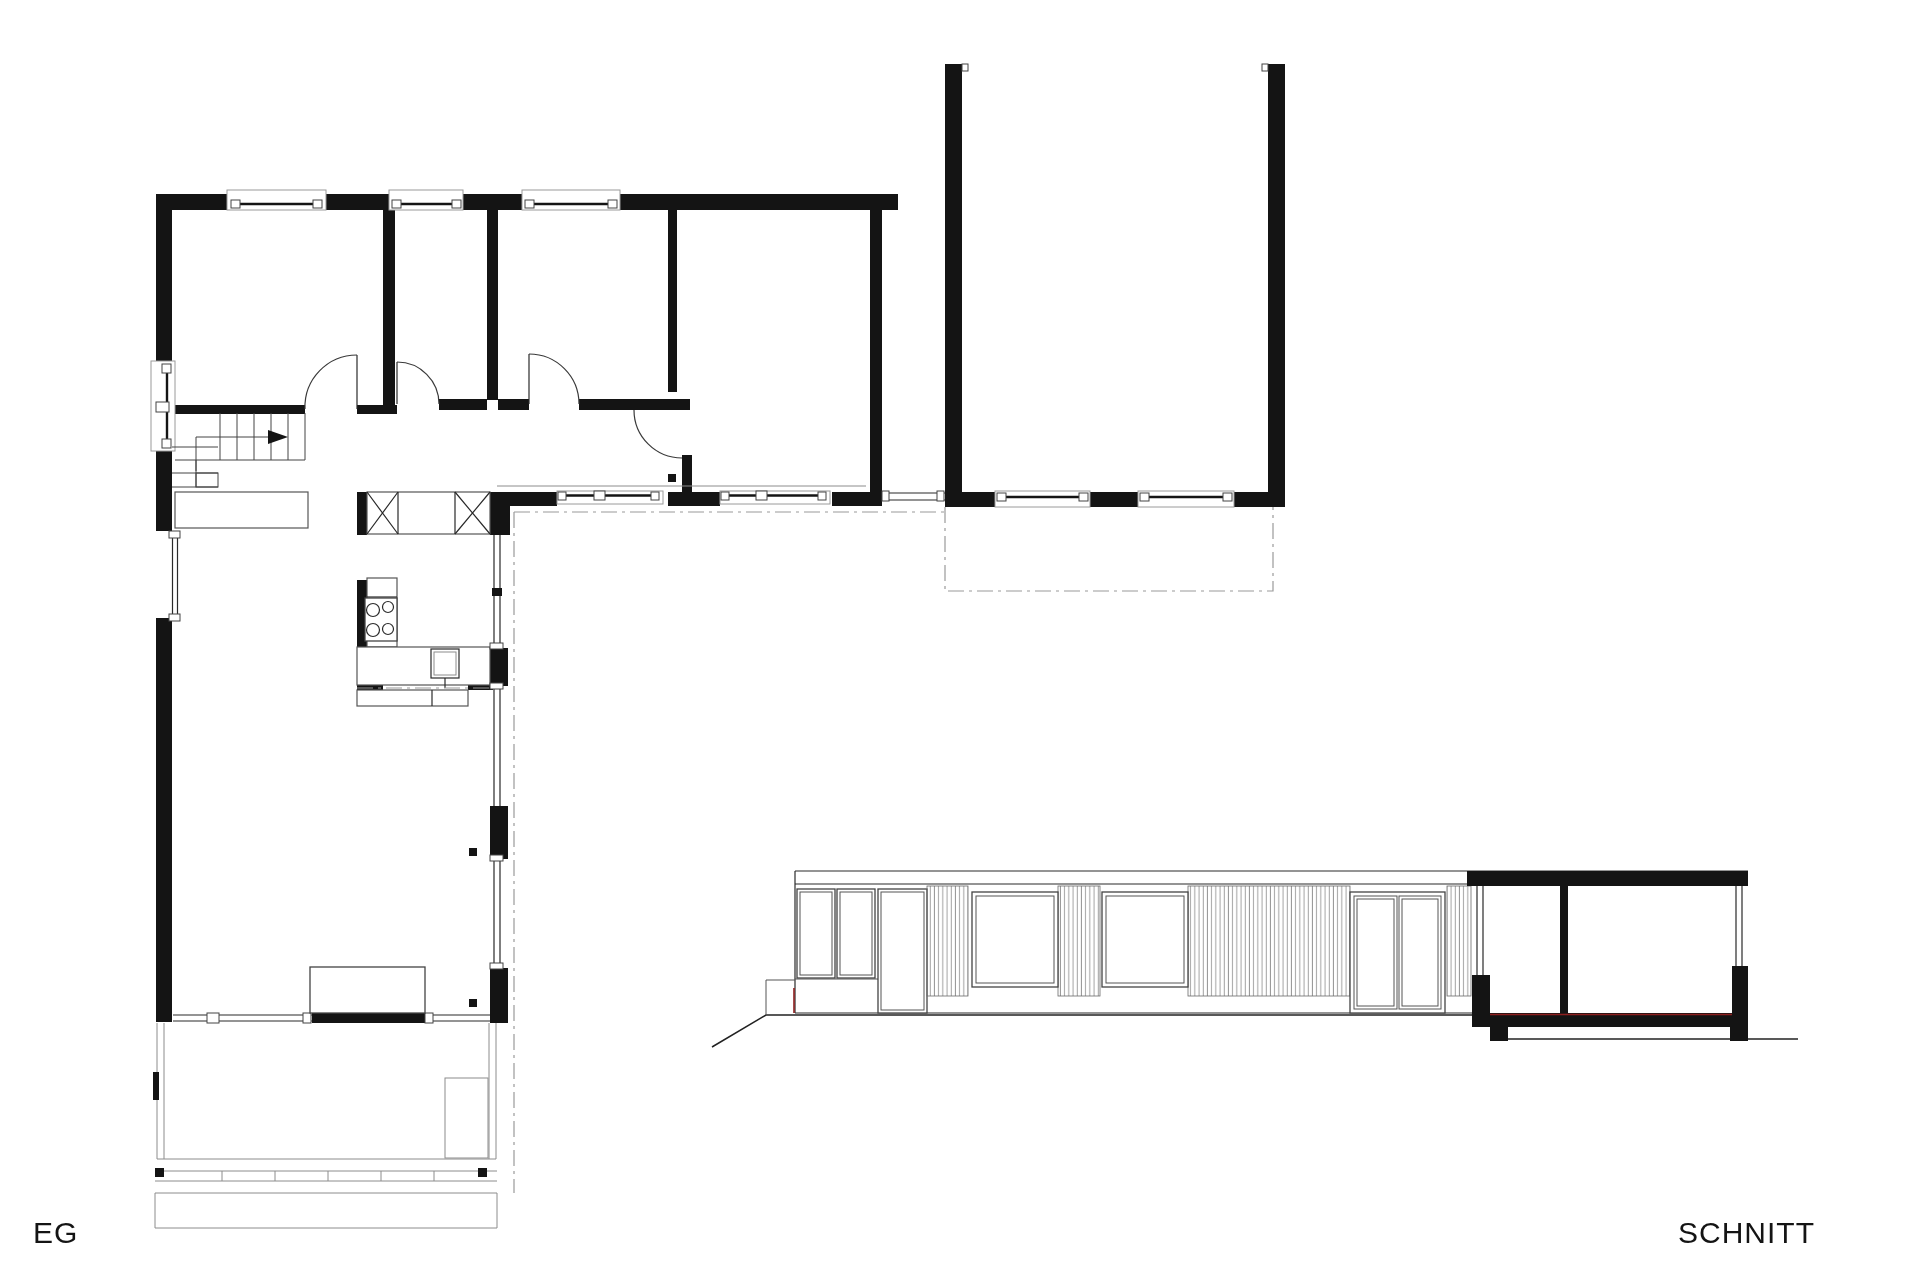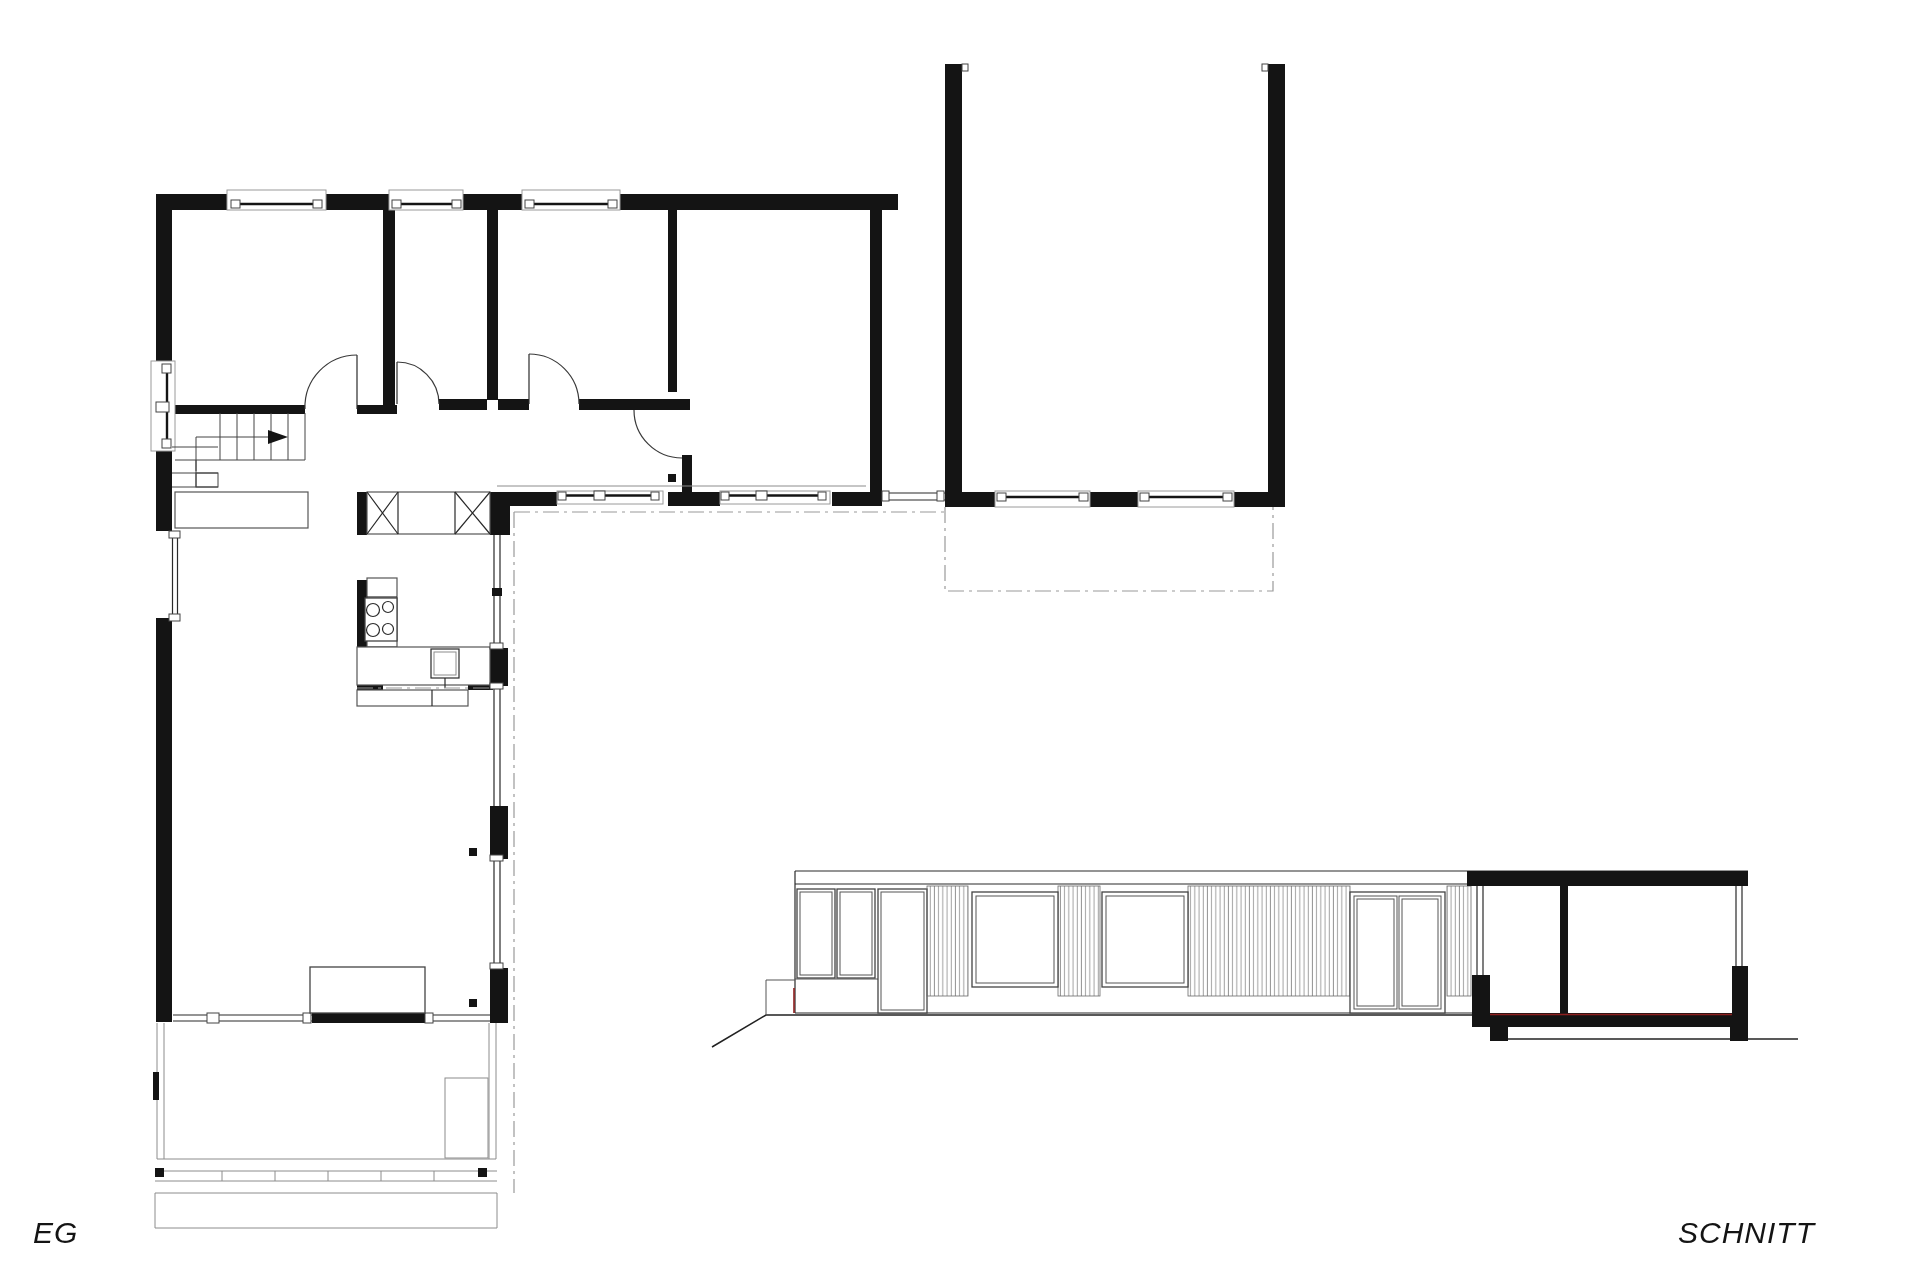--- a/index.html
+++ b/index.html
@@ -1,17 +1,17 @@
 <!DOCTYPE html>
 <html><head>
 <meta charset="utf-8">
 <style>
   html,body{margin:0;padding:0;background:#ffffff;}
   .sheet{position:relative;width:1920px;height:1280px;background:#ffffff;overflow:hidden;
-         font-family:"Liberation Sans", sans-serif;font-style:italic;}
+         font-family:"Liberation Sans", sans-serif;}
   svg{position:absolute;left:0;top:0;}
   .wall{fill:#141414;stroke:none;}
   .ln{stroke:#2a2a2a;stroke-width:1.2;fill:none;}
   .lnthick{stroke:#141414;stroke-width:2.4;fill:none;}
   .gray{stroke:#8c8c8c;stroke-width:1;fill:none;}
   .furn{fill:#ffffff;stroke:#555555;stroke-width:1.2;}
   .winbox{fill:#ffffff;stroke:#9a9a9a;stroke-width:1;}
   .cap{fill:#ffffff;stroke:#444444;stroke-width:1;}
   .dashdot{stroke:#9a9a9a;stroke-width:1.2;fill:none;stroke-dasharray:16 5 3 5;}
   .arc{stroke:#3a3a3a;stroke-width:1.2;fill:none;}

